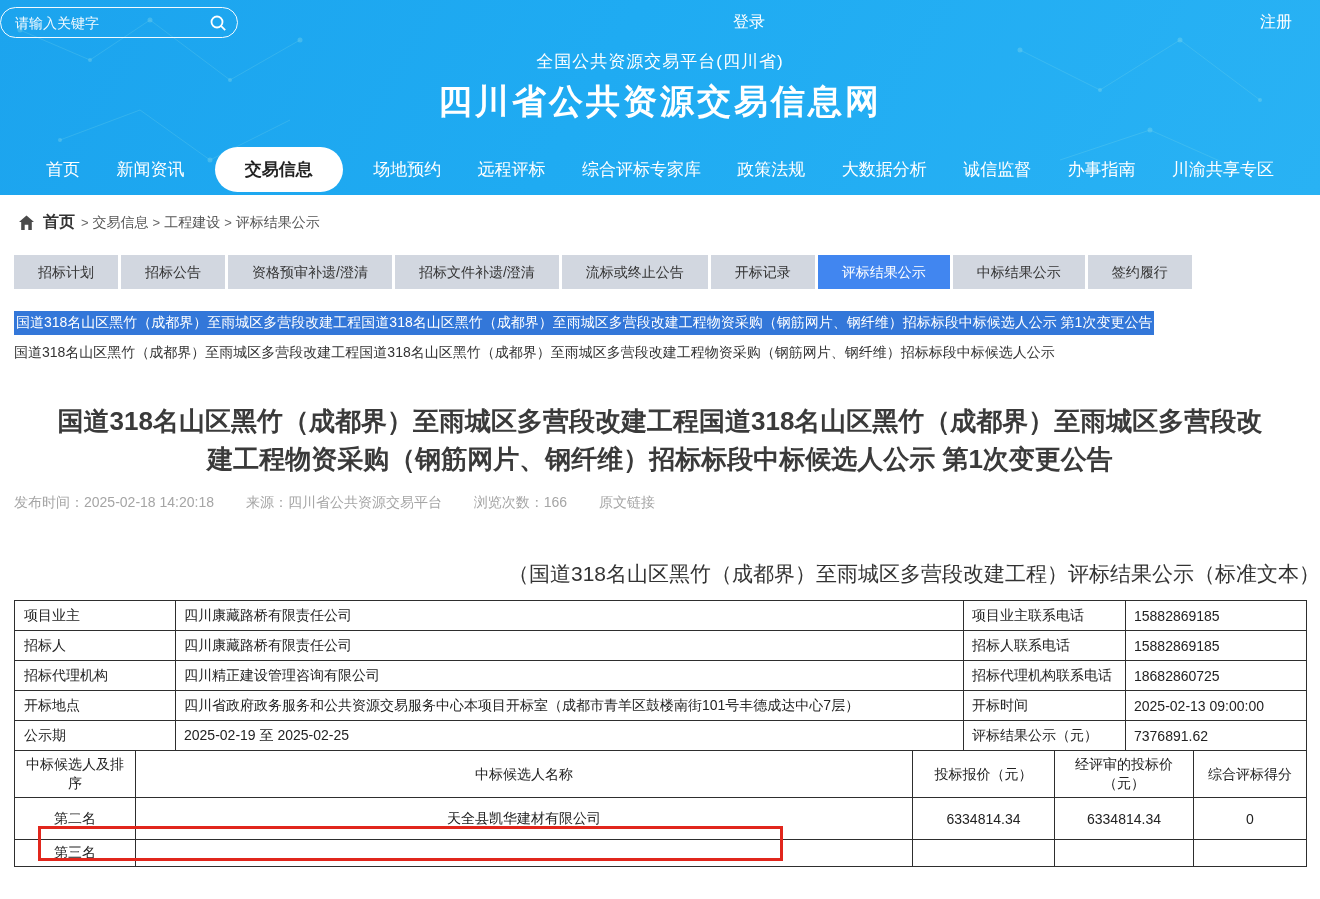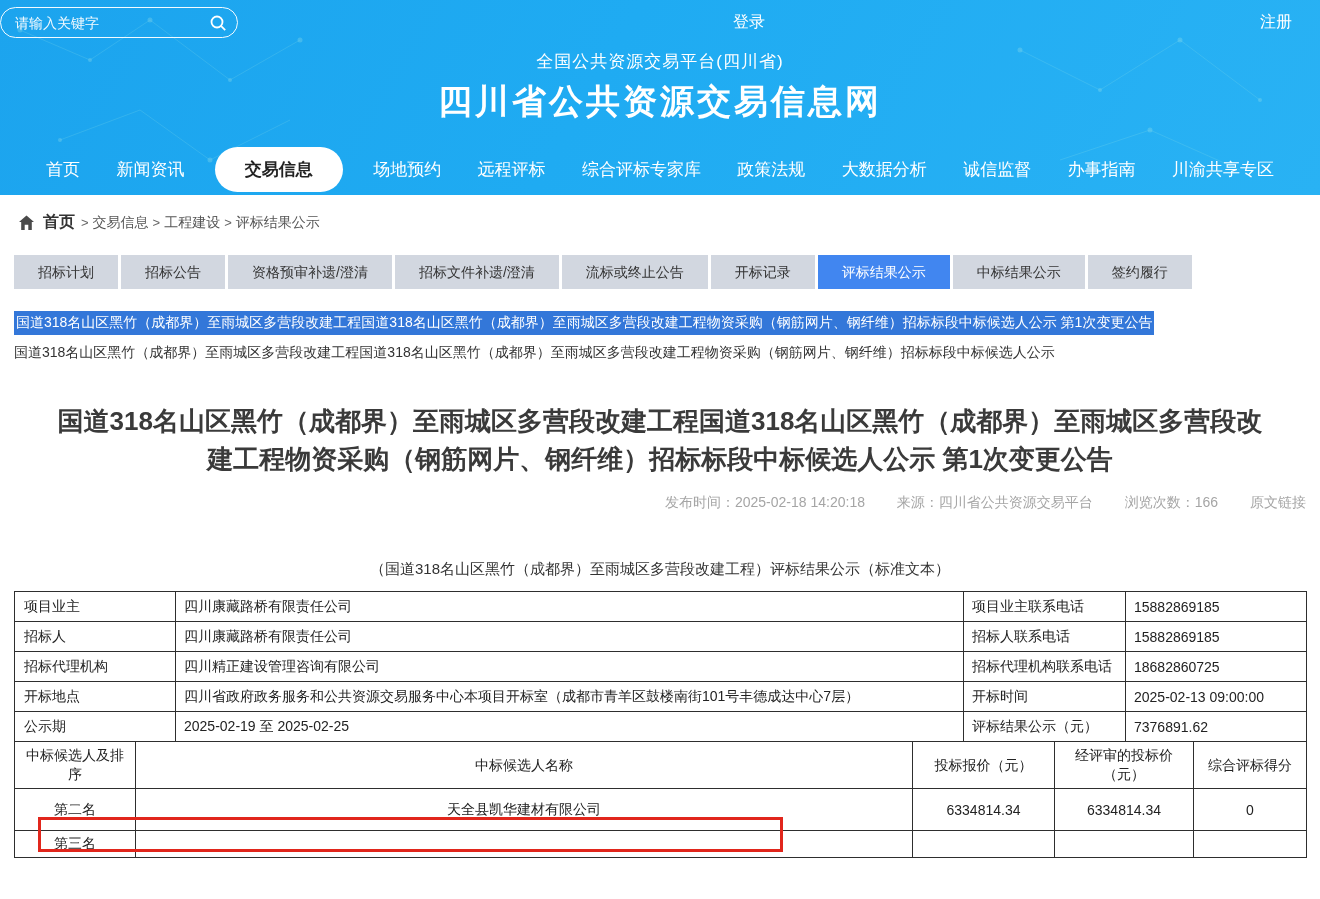--- a/index.html
+++ b/index.html
@@ -42,25 +42,25 @@
 
   
   .notice-block { margin:22px 0 0 14px; }
   .notice-selected { display:inline-block; background:#3377d9; color:#fff;
     font-size:14px; padding:3px 2px; cursor:pointer; }
   .notice-plain { margin-top:9px; color:#333; font-size:14px; cursor:pointer; }
 
   
   .article-title { width:1220px; margin:40px auto 0; text-align:center;
     font-size:26px; font-weight:bold; color:#3a3a3a; line-height:38px; }
-  .article-meta { text-align:right; margin-top:16px; color:#a5a5a5; font-size:14px; }
+  .article-meta { text-align:left; margin-top:16px; color:#a5a5a5; font-size:14px; }
   .article-meta span { margin:0 14px; }
 
   
-  .section-title { text-align:center; margin-top:48px; font-size:15px; color:#333; }
+  .section-title { text-align:right; margin-top:48px; font-size:21px; color:#333; }
   .tables-wrap { position:relative; margin:12px 14px 0; }
   table { border-collapse:collapse; width:1292px; table-layout:fixed; }
   td,th { border:1px solid #2e2e2e; font-size:14px; color:#222; font-weight:normal;
     padding:2px 8px; word-break:break-all; }
   .t-info td { height:30px; }
   .t-info .lbl { padding-left:9px; }
   .t-cand { margin-top:-1px; }
   .t-cand th { text-align:center; height:47px; line-height:19px; padding:2px 6px; }
   .t-cand td { text-align:center; }
   .t-cand .r1 td { height:31px; }

